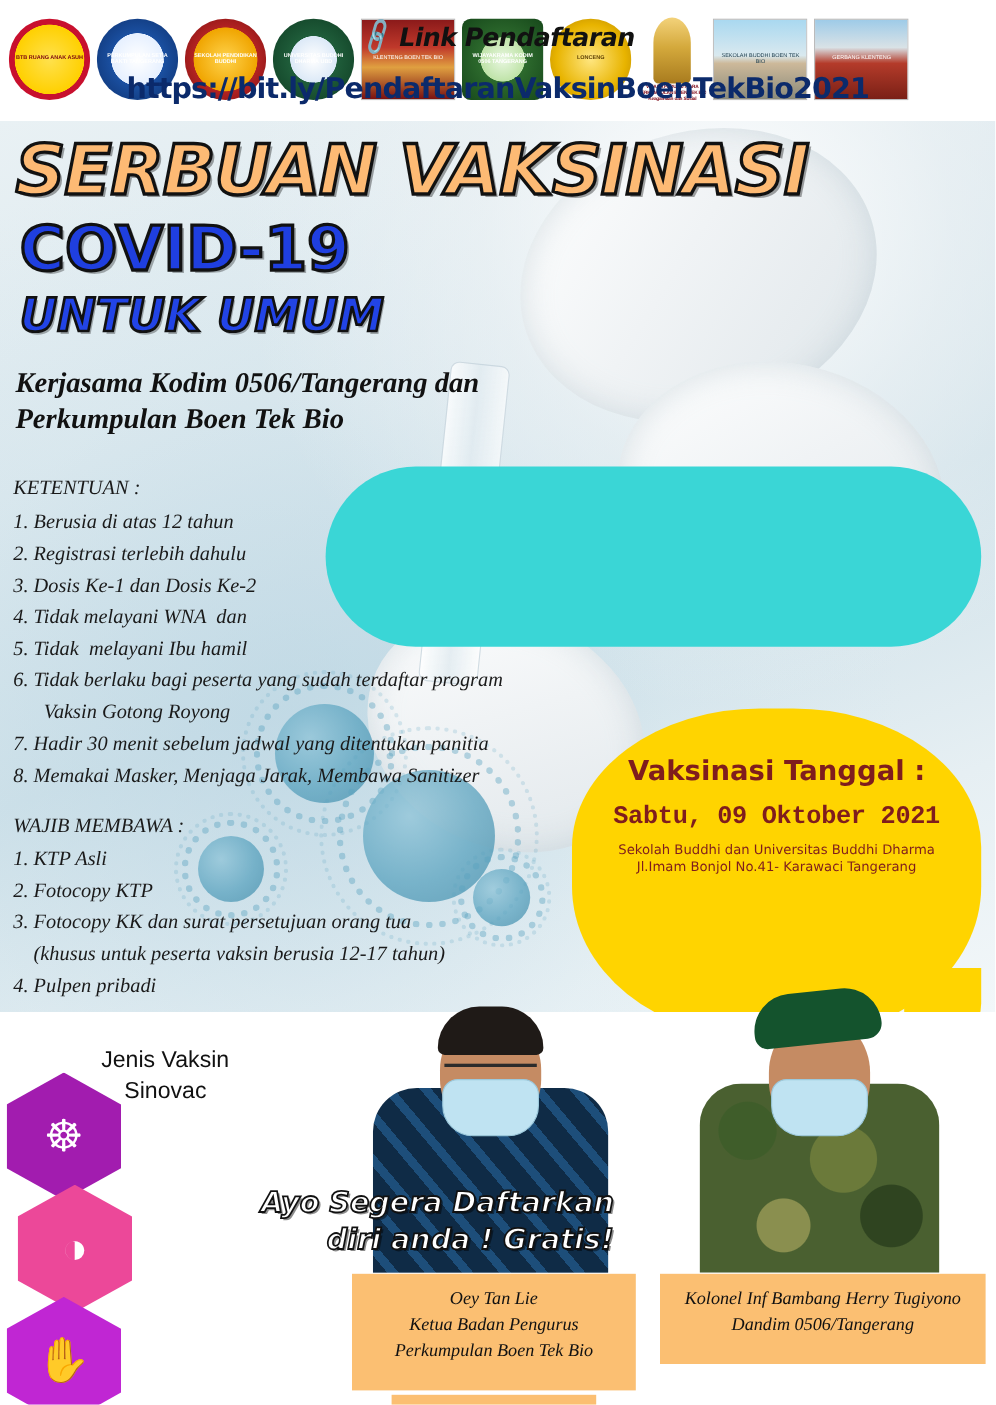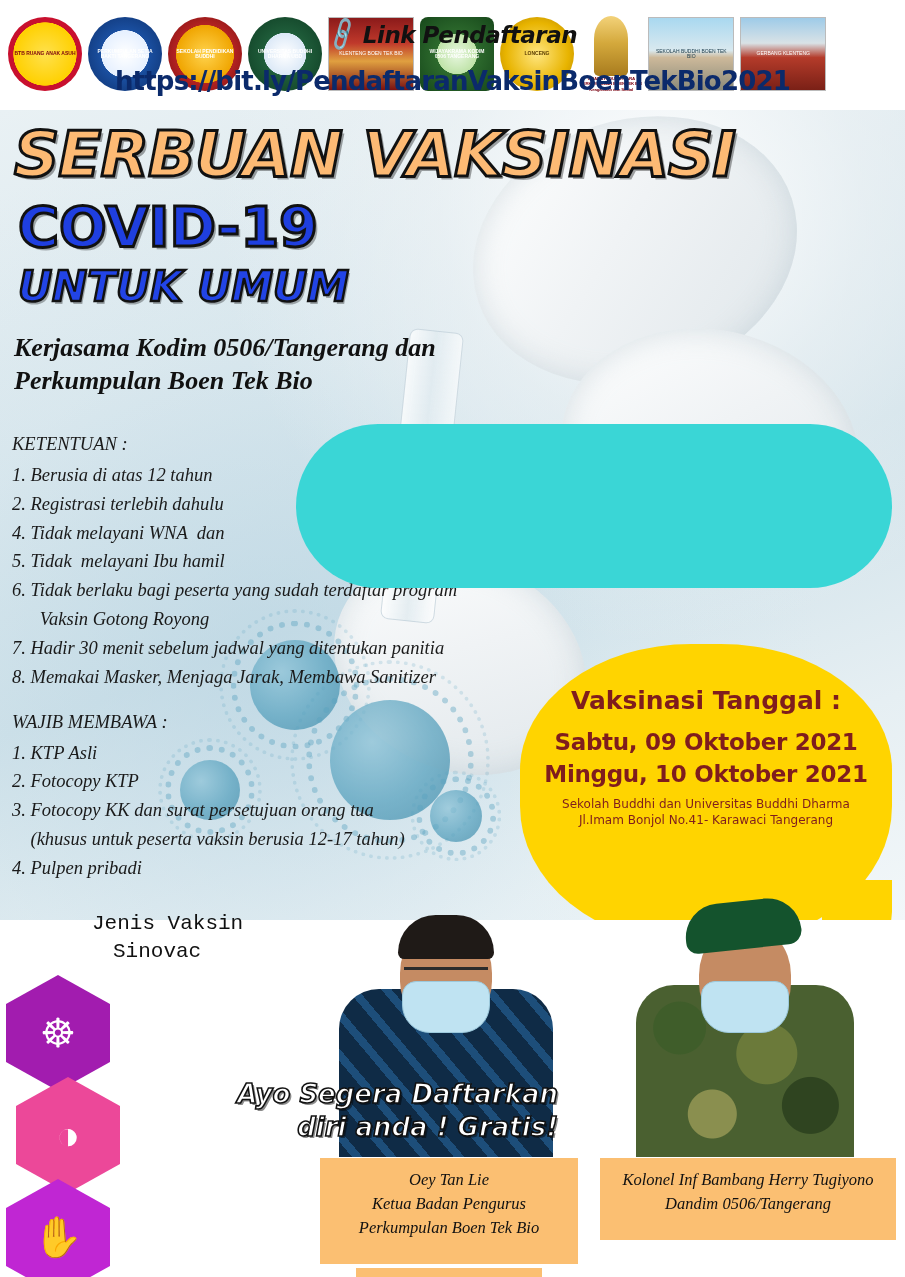--- a/index.html
+++ b/index.html
@@ -273,20 +273,21 @@
   .date-head {
     font-size: 25px;
     font-weight: bold;
     margin-bottom: 14px;
   }
   .date-line {
     font-size: 23px;
     font-weight: bold;
     margin-bottom: 6px;
     letter-spacing: -0.3px;
+    font-family: Liberation Mono, monospace;
   }
   .date-venue {
     font-size: 12px;
     font-weight: normal;
     line-height: 1.32;
     margin-top: 10px;
   }
 
   
   .bottom-band {
@@ -310,23 +311,23 @@
   .hex-1 { background: #a21caf; margin-top: 0; }
   .hex-2 { background: #ec4899; margin-left: 10px; }
   .hex-3 { background: #c026d3; }
   .hex-ico {
     font-size: 40px;
     color: #ffffff;
     line-height: 1;
   }
   .jenis-vaksin {
     position: absolute;
-    left: 92px; top: 910px;
+    left: 92px; top: 950px;
     width: 200px;
-    font-family: Liberation Mono, monospace;
+    font-family: Liberation Sans, sans-serif;
     font-size: 21px;
     color: #111;
     line-height: 1.35;
   }
   .jenis-vaksin .v2l { margin-left: 21px; }
 
   .cta {
     position: absolute;
     left: 228px; top: 1078px;
     width: 330px;
@@ -486,20 +487,21 @@
   <div class="title-3">UNTUK UMUM</div>
   <div class="subtitle">
     <div>Kerjasama Kodim 0506/Tangerang dan</div>
     <div>Perkumpulan Boen Tek Bio</div>
   </div>
 
   <div class="terms">
     <div class="head">KETENTUAN :</div>
     <div class="item">1. Berusia di atas 12 tahun</div>
     <div class="item">2. Registrasi terlebih dahulu</div>
+    <div class="item">3. Dosis Ke-1 dan Dosis Ke-2</div>
     <div class="item">4. Tidak melayani WNA  dan</div>
     <div class="item">5. Tidak  melayani Ibu hamil</div>
     <div class="item">6. Tidak berlaku bagi peserta yang sudah terdaftar program
       Vaksin Gotong Royong</div>
     <div class="item">7. Hadir 30 menit sebelum jadwal yang ditentukan panitia</div>
     <div class="item">8. Memakai Masker, Menjaga Jarak, Membawa Sanitizer</div>
     <div class="gap"></div>
     <div class="head">WAJIB MEMBAWA :</div>
     <div class="item">1. KTP Asli</div>
     <div class="item">2. Fotocopy KTP</div>
@@ -512,21 +514,20 @@
   <div class="reg-title">
     <span class="link-icon">🔗</span><span>Link Pendaftaran</span>
   </div>
   <div class="reg-link">https://bit.ly/PendaftaranVaksinBoenTekBio2021</div>
 
   <div class="date-bubble"></div>
   <div class="date-tail"></div>
   <div class="date-content">
     <div class="date-head">Vaksinasi Tanggal :</div>
     <div class="date-line">Sabtu,    09 Oktober 2021</div>
-    <div class="date-line">Minggu,  10 Oktober  2021</div>
     <div class="date-venue">Sekolah Buddhi dan Universitas Buddhi Dharma</div>
     <div class="date-venue" style="margin-top:0;">Jl.Imam Bonjol  No.41- Karawaci Tangerang</div>
   </div>
 
   <div class="bottom-band"></div>
 
   <div class="hex-col">
     <div class="hex hex-1">
         <span class="hex-ico">☸</span>
       </div>

